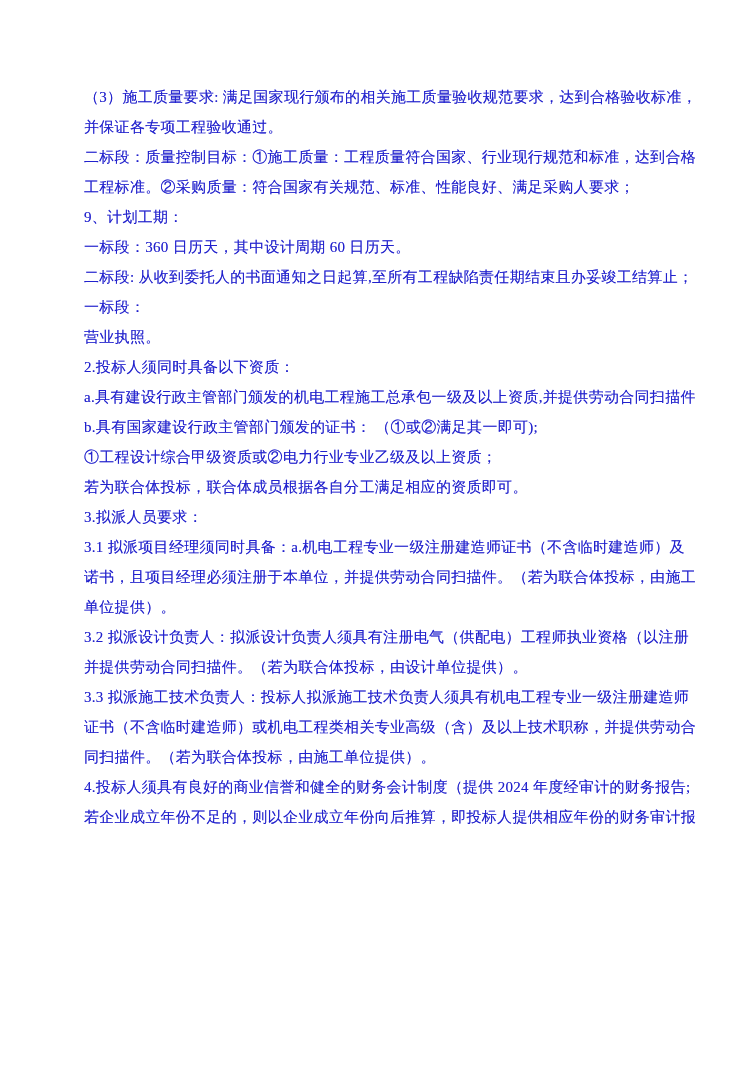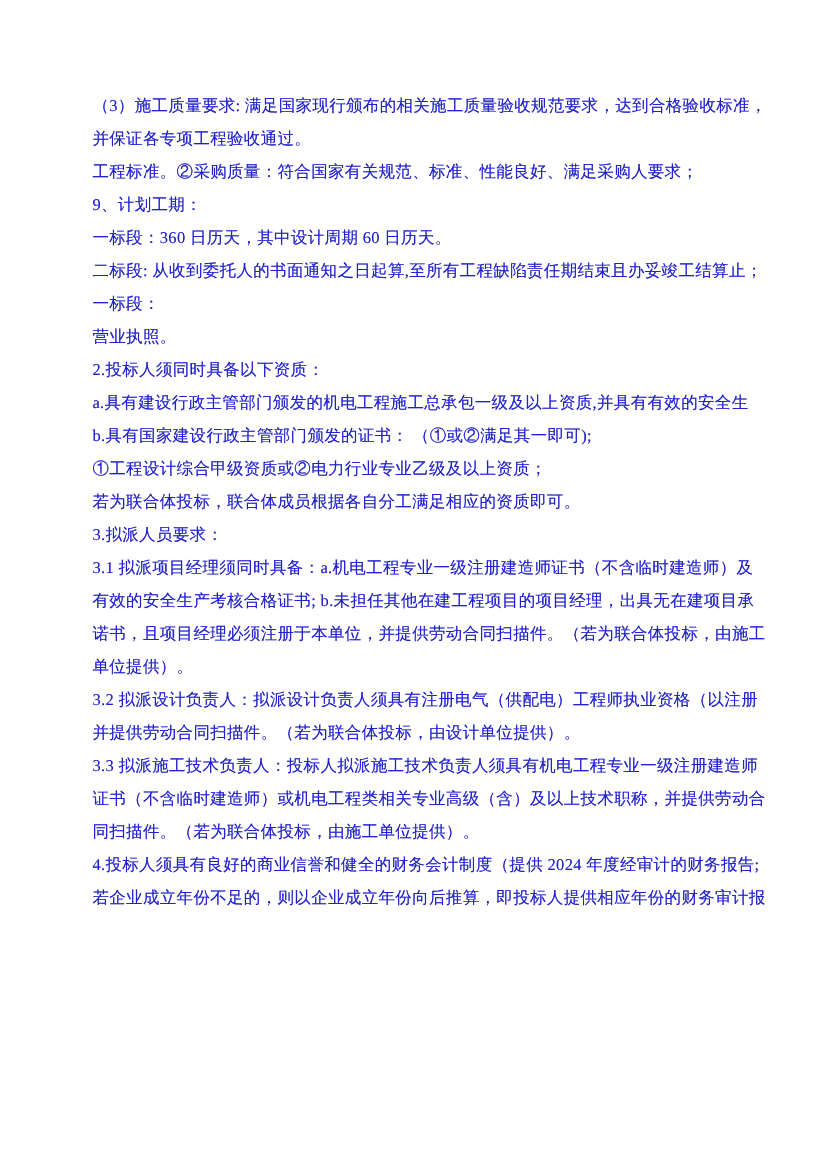--- a/index.html
+++ b/index.html
@@ -32,34 +32,34 @@
     text-shadow: 0 0 0.4px rgba(60, 60, 210, 0.55);
   }
 </style>
 </head>
 <body>
 
 <div class="page">
   <div class="doc" id="doc-body">
       <div class="line">（3）施工质量要求: 满足国家现行颁布的相关施工质量验收规范要求，达到合格验收标准，</div>
       <div class="line">并保证各专项工程验收通过。</div>
+      <div class="line">二标段：质量控制目标：①施工质量：工程质量符合国家、行业现行规范和标准，达到合格</div>
       <div class="line">工程标准。②采购质量：符合国家有关规范、标准、性能良好、满足采购人要求；</div>
       <div class="line">9、计划工期：</div>
       <div class="line">一标段：360 日历天，其中设计周期 60 日历天。</div>
       <div class="line">二标段: 从收到委托人的书面通知之日起算,至所有工程缺陷责任期结束且办妥竣工结算止；</div>
       <div class="line">一标段：</div>
       <div class="line">营业执照。</div>
       <div class="line">2.投标人须同时具备以下资质：</div>
-      <div class="line">a.具有建设行政主管部门颁发的机电工程施工总承包一级及以上资质,并具有有效的安全生</div>
+      <div class="line">a.具有建设行政主管部门颁发的机电工程施工总承包一级及以上资质,并提供劳动合同扫描件</div>
       <div class="line">b.具有国家建设行政主管部门颁发的证书： （①或②满足其一即可);</div>
       <div class="line">①工程设计综合甲级资质或②电力行业专业乙级及以上资质；</div>
       <div class="line">若为联合体投标，联合体成员根据各自分工满足相应的资质即可。</div>
       <div class="line">3.拟派人员要求：</div>
       <div class="line">3.1 拟派项目经理须同时具备：a.机电工程专业一级注册建造师证书（不含临时建造师）及</div>
-      <div class="line">有效的安全生产考核合格证书; b.未担任其他在建工程项目的项目经理，出具无在建项目承</div>
       <div class="line">诺书，且项目经理必须注册于本单位，并提供劳动合同扫描件。（若为联合体投标，由施工</div>
       <div class="line">单位提供）。</div>
       <div class="line">3.2 拟派设计负责人：拟派设计负责人须具有注册电气（供配电）工程师执业资格（以注册</div>
       <div class="line">并提供劳动合同扫描件。（若为联合体投标，由设计单位提供）。</div>
       <div class="line">3.3 拟派施工技术负责人：投标人拟派施工技术负责人须具有机电工程专业一级注册建造师</div>
       <div class="line">证书（不含临时建造师）或机电工程类相关专业高级（含）及以上技术职称，并提供劳动合</div>
       <div class="line">同扫描件。（若为联合体投标，由施工单位提供）。</div>
       <div class="line">4.投标人须具有良好的商业信誉和健全的财务会计制度（提供 2024 年度经审计的财务报告;</div>
       <div class="line">若企业成立年份不足的，则以企业成立年份向后推算，即投标人提供相应年份的财务审计报</div>
     </div>

